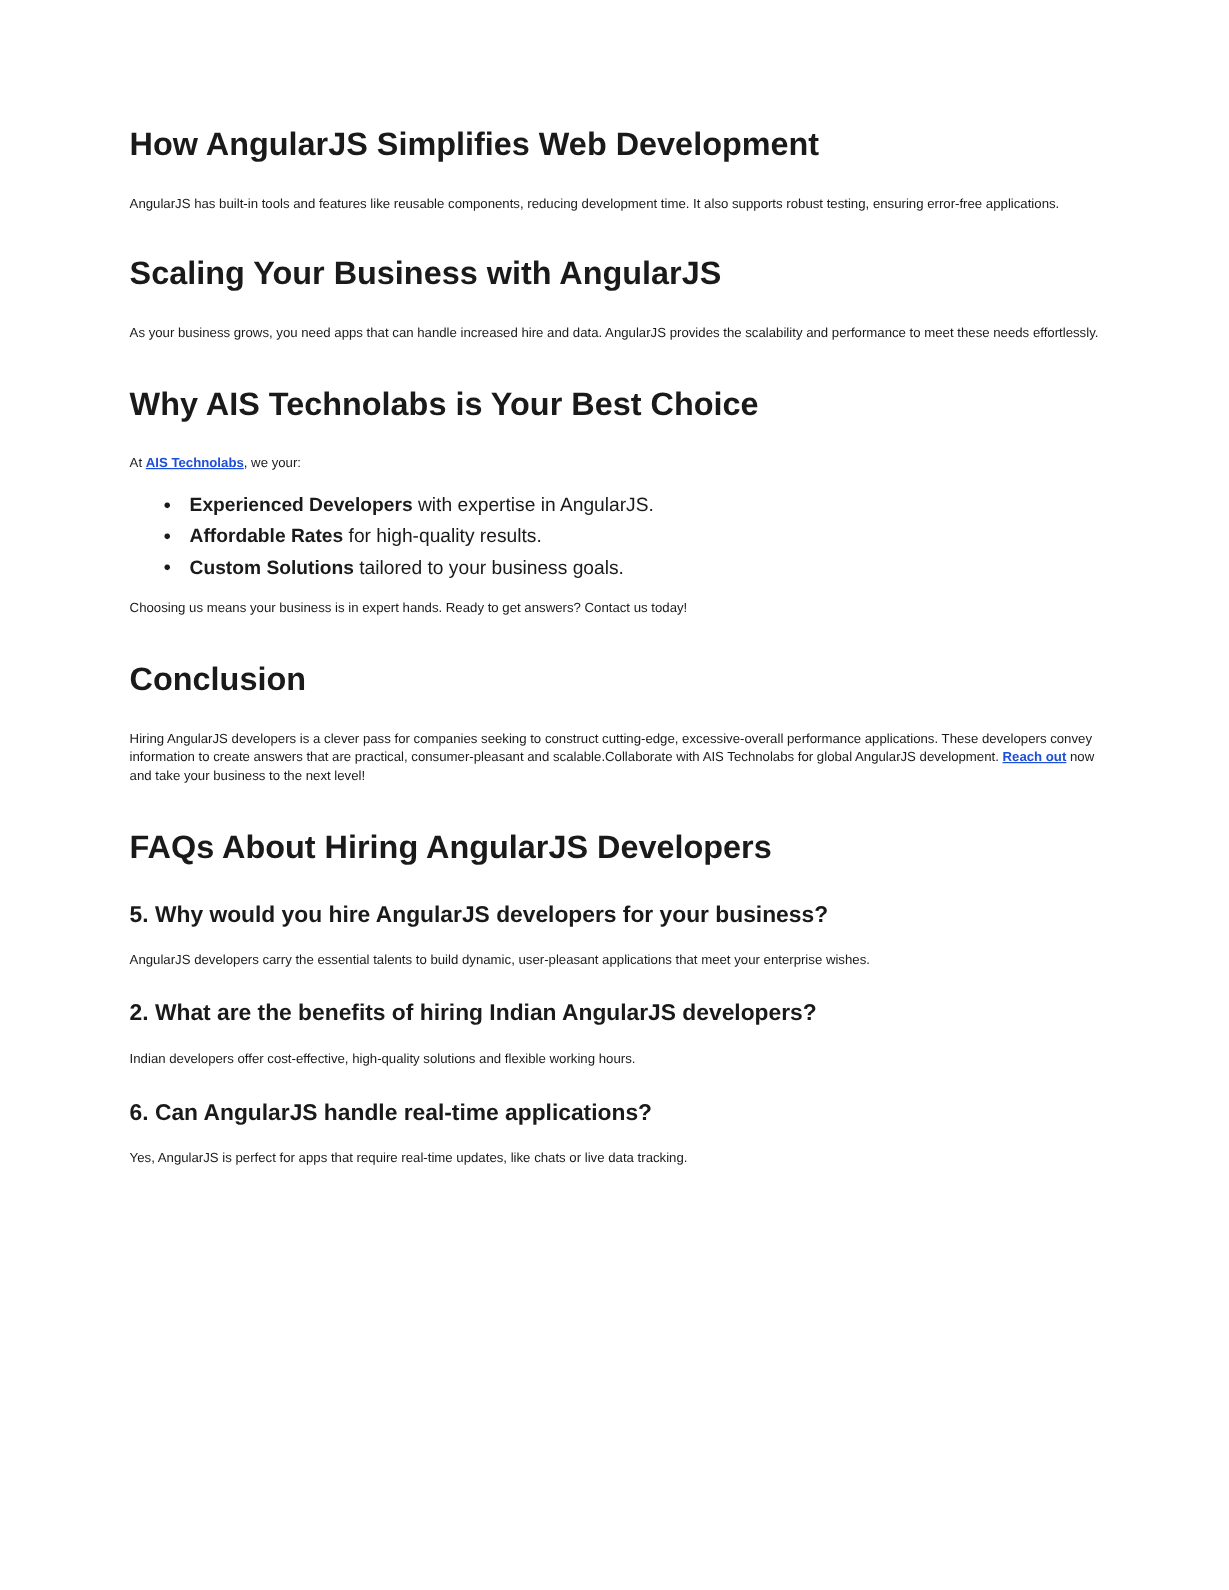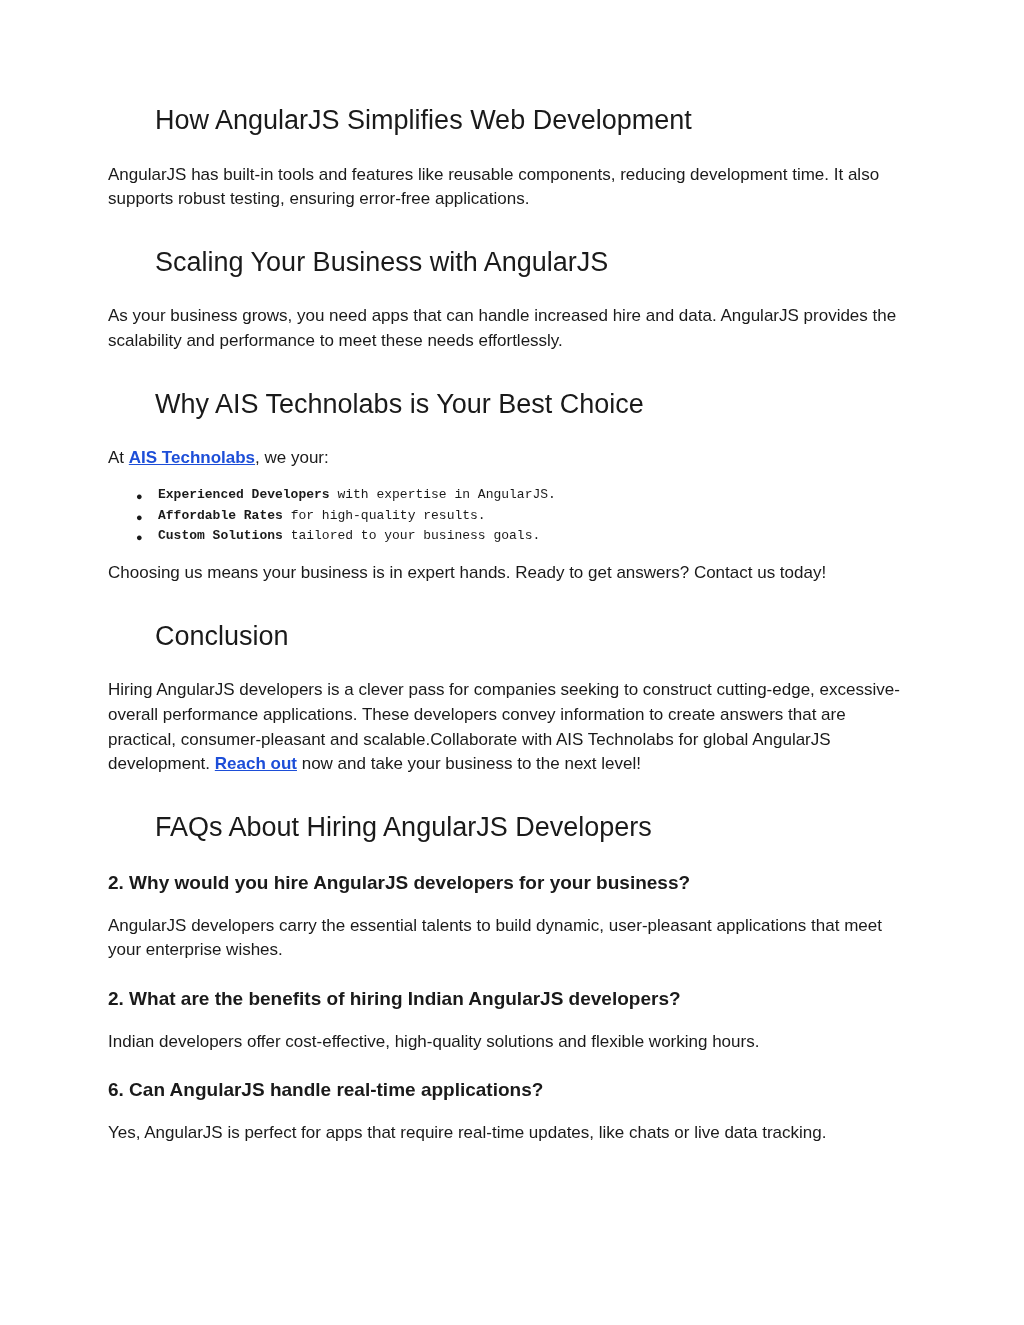--- a/index.html
+++ b/index.html
@@ -6,47 +6,45 @@
   body {
     font-family: Arial, Helvetica, sans-serif;
     background: #fff;
     color: #1a1a1a;
     width: 1024px;
     padding: 100px 108px 60px 108px;
     line-height: 1.5;
   }
   h2 {
     font-size: 27px;
-    font-weight: normal;
+    font-weight: bold;
     margin-top: 30px;
     margin-bottom: 22px;
-    margin-left: 47px;
   }
   h2:first-of-type { margin-top: 0; }
   h3 {
     font-size: 19px;
     font-weight: bold;
     margin-top: 22px;
     margin-bottom: 16px;
   }
   p {
-    font-size: 17px;
+    font-size: 11px;
     margin-bottom: 14px;
     line-height: 1.45;
   }
   ul {
     list-style: none;
     margin: 6px 0 14px 0;
     padding-left: 50px;
   }
   li {
-    font-size: 13px;
+    font-size: 16px;
     line-height: 1.6;
     position: relative;
-    font-family: Liberation Mono, monospace;
   }
   li::before {
     content: "●";
     position: absolute;
     left: -22px;
     font-size: 11px;
     top: 4px;
   }
   a {
     color: #1d4ed8;
@@ -75,20 +73,20 @@
 </ul>
 <p>Choosing us means your business is in expert hands. Ready to get answers? Contact us today!</p>
 
 <h2>Conclusion</h2>
 <p>
   <span>Hiring AngularJS developers is a clever pass for companies seeking to construct cutting-edge, excessive-overall performance applications. These developers convey information to create answers that are practical, consumer-pleasant and scalable.Collaborate with AIS Technolabs for global AngularJS development. </span><a href="#">Reach out</a><span> now and take your business to the next level!</span>
 </p>
 
 <h2>FAQs About Hiring AngularJS Developers</h2>
 
-<h3>2. Why would you hire AngularJS developers for your business?</h3>
+<h3>5. Why would you hire AngularJS developers for your business?</h3>
 <p>AngularJS developers carry the essential talents to build dynamic, user-pleasant applications that meet your enterprise wishes.</p>
 
 <h3>2. What are the benefits of hiring Indian AngularJS developers?</h3>
 <p>Indian developers offer cost-effective, high-quality solutions and flexible working hours.</p>
 
 <h3>6. Can AngularJS handle real-time applications?</h3>
 <p>Yes, AngularJS is perfect for apps that require real-time updates, like chats or live data tracking.</p>
 
 </body></html>

